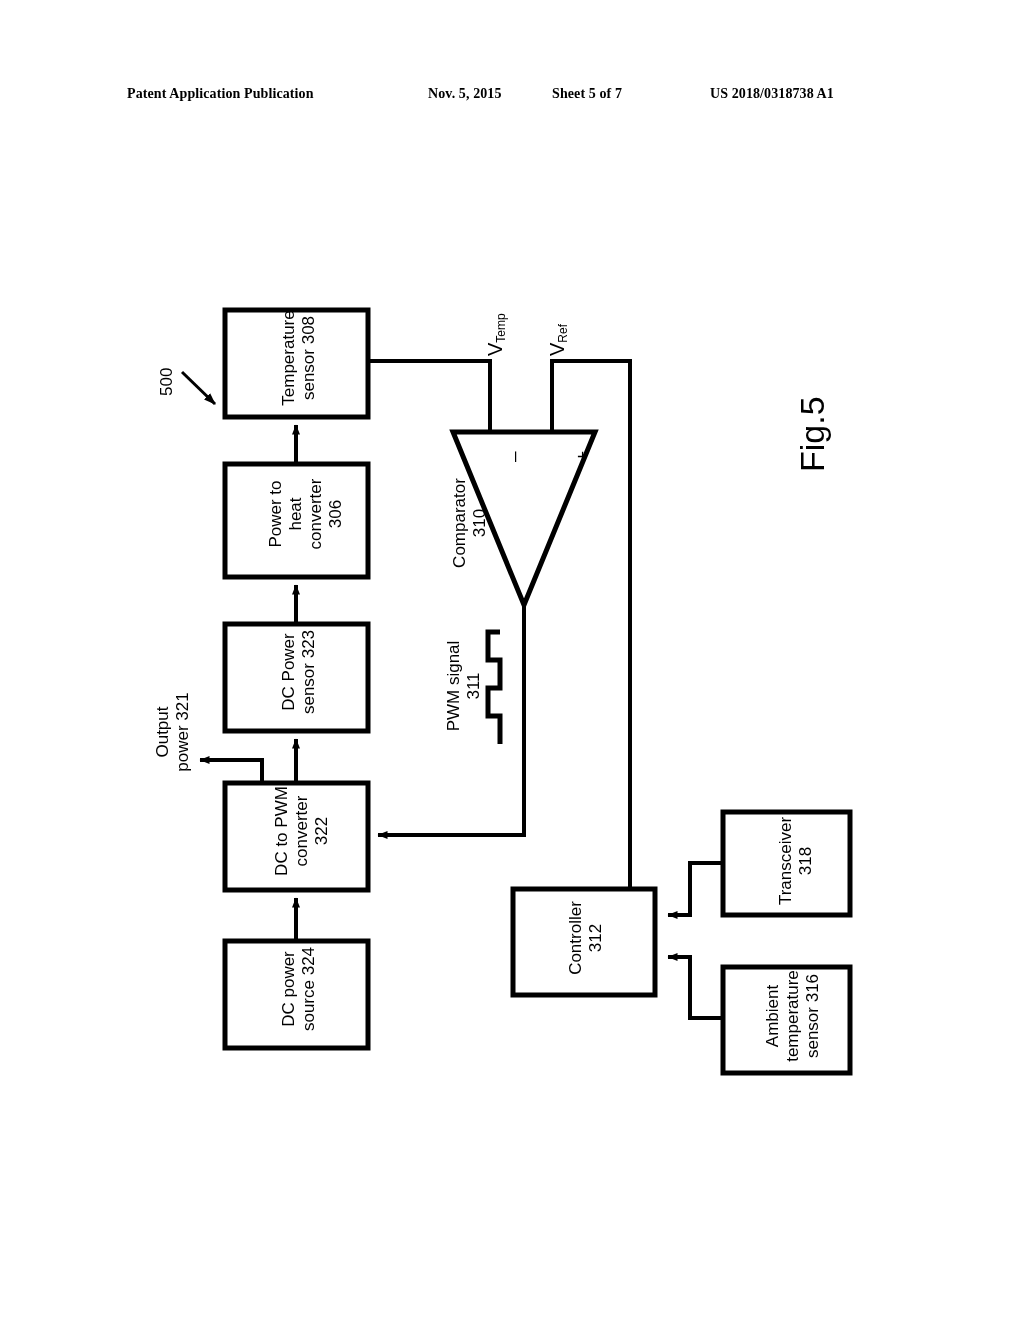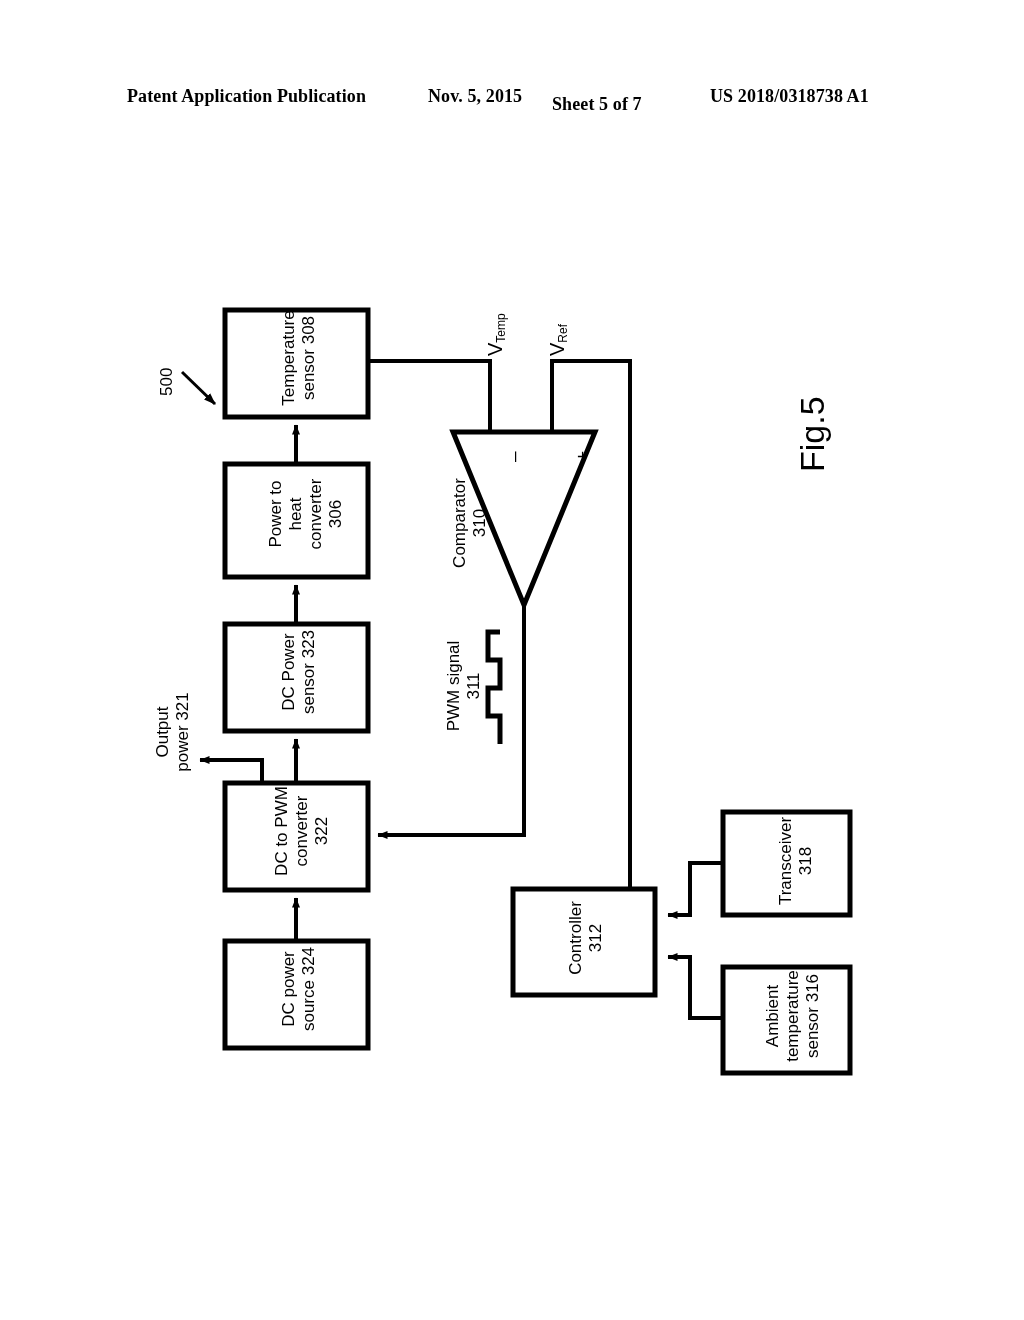--- a/index.html
+++ b/index.html
@@ -18,39 +18,38 @@
 
   
   #page-header {
     position: absolute;
     top: 86px;
     left: 0;
     width: 1024px;
     height: 28px;
     font-family: "Liberation Serif", serif;
     font-weight: bold;
-    font-size: 18px;
+    font-size: 14px;
     letter-spacing: 0.1px;
     white-space: nowrap;
   }
   #page-header .hdr-pub {
     position: absolute;
     left: 127px;
     top: 0;
   }
   #page-header .hdr-date {
     position: absolute;
     left: 428px;
     top: 0;
   }
   #page-header .hdr-sheet {
     position: absolute;
     left: 552px;
     top: 0;
-    margin-top: 8px;
   }
   #page-header .hdr-docnum {
     position: absolute;
     left: 710px;
     top: 0;
   }
 
   
   #figure-canvas {
     position: absolute;

